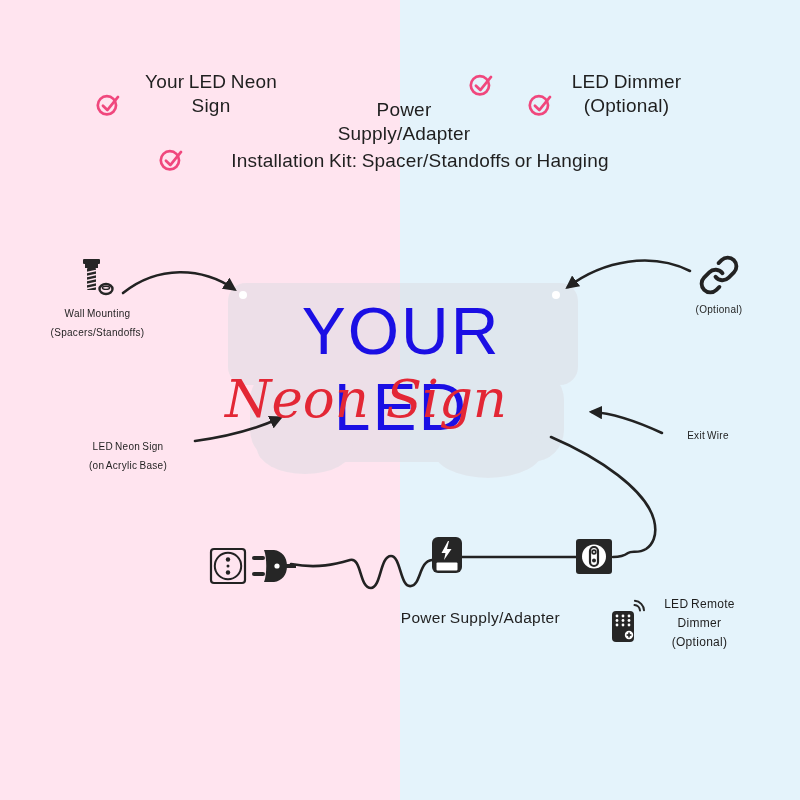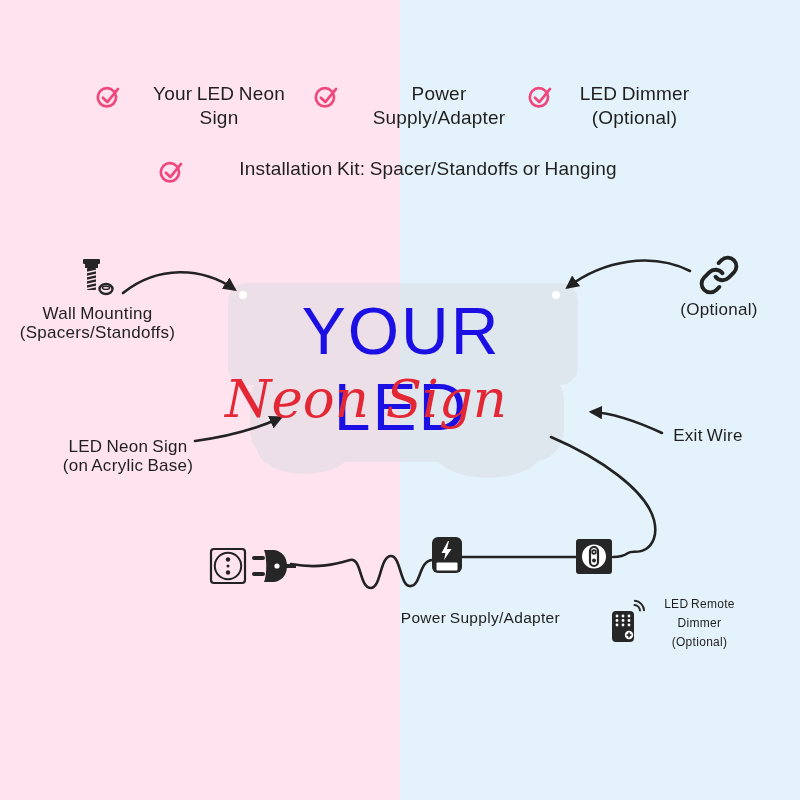--- a/index.html
+++ b/index.html
@@ -3,31 +3,31 @@
 <meta charset="utf-8">
 <style>
   html,body{margin:0;padding:0;}
   #stage{
     position:relative;width:800px;height:800px;overflow:hidden;
     background:linear-gradient(90deg,#FFE4EF 0,#FFE4EF 400px,#E4F3FB 400px,#E4F3FB 100%);
     font-family:"Liberation Sans",sans-serif;color:#1f1f1f;
   }
   .abs{position:absolute;}
   
-  .chk{display:flex;align-items:flex-start;gap:8px;margin-top:12px;}
+  .chk{display:flex;align-items:flex-end;}
   .chk .ck-icon{flex:0 0 auto;width:27px;height:27px;margin-top:1px;}
   .chk .txt{text-align:center;font-size:19px;line-height:24px;letter-spacing:.2px;word-spacing:-1px;}
   .chk .txt div{white-space:nowrap;}
   
   .sign-line1{left:225px;top:293px;width:352px;text-align:center;
     font-size:66px;letter-spacing:2px;word-spacing:10px;color:#1B0FE4;font-weight:400;}
   .sign-line2{left:225px;top:368px;width:352px;
     font-family:"DejaVu Serif",serif;font-style:italic;font-size:53px;color:#E32735;}
   
-  .lbl{text-align:center;font-size:17px;line-height:19px;letter-spacing:.3px;word-spacing:-1px;}
+  .lbl{text-align:center;font-size:10px;line-height:19px;letter-spacing:.3px;word-spacing:-1px;}
   .lbl div{white-space:nowrap;}
   svg{display:block;}
   .layer{left:0;top:0;}
 </style>
 </head>
 <body>
 
 <div id="stage">
 
   <svg class="abs layer" width="800" height="800">
@@ -62,21 +62,21 @@
     <svg class="ck-icon" viewBox="0 0 34 34">
       <circle cx="15" cy="18" r="11.5" fill="none" stroke="#F0477D" stroke-width="3.4"></circle>
       <path d="M10,18.5 L15.5,24 L29,7.5" fill="none" stroke="#F0477D" stroke-width="3.4" stroke-linecap="round" stroke-linejoin="round"></path>
     </svg>
     <div class="txt" style="width:178px;">
       <div>Your LED Neon</div>
       <div>Sign</div>
     </div>
   </div>
 
-  <div class="abs chk" style="left:313px;top:70px;">
+  <div class="abs chk" style="left:313px;top:70px;flex-direction:column;">
     <svg class="ck-icon" viewBox="0 0 34 34">
       <circle cx="15" cy="18" r="11.5" fill="none" stroke="#F0477D" stroke-width="3.4"></circle>
       <path d="M10,18.5 L15.5,24 L29,7.5" fill="none" stroke="#F0477D" stroke-width="3.4" stroke-linecap="round" stroke-linejoin="round"></path>
     </svg>
     <div class="txt" style="width:182px;">
       <div>Power</div>
       <div>Supply/Adapter</div>
     </div>
   </div>
 

